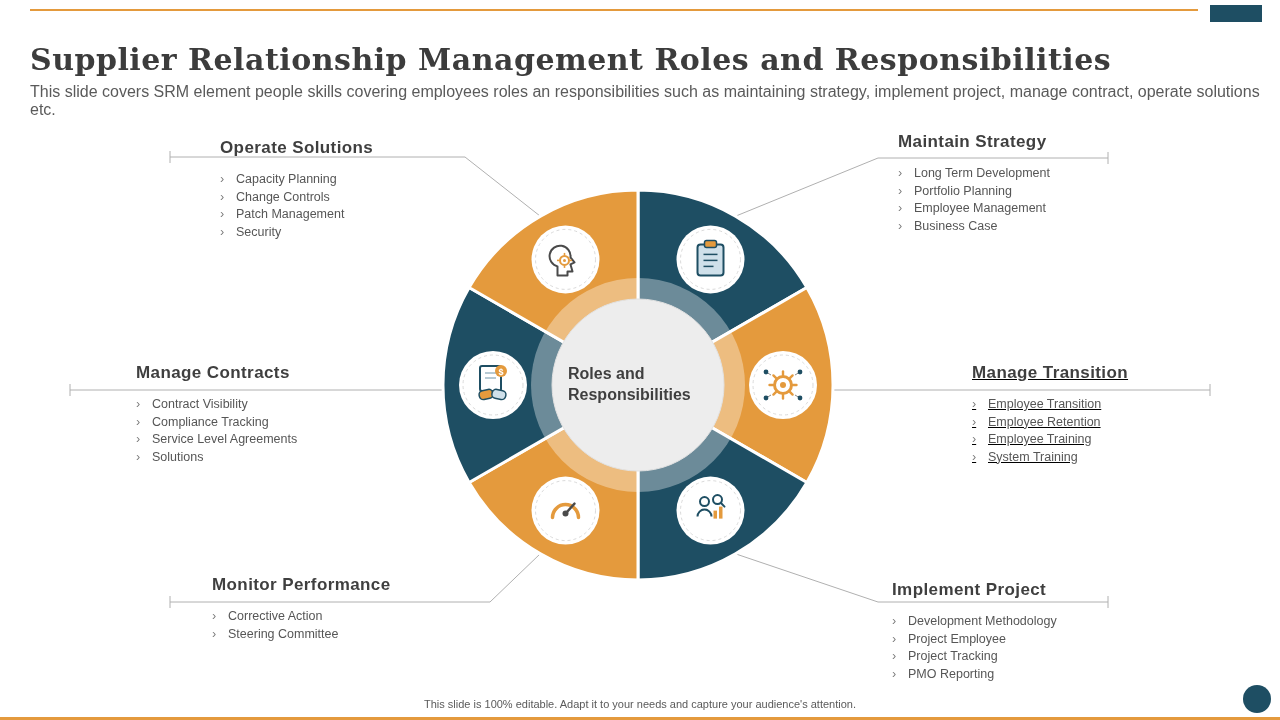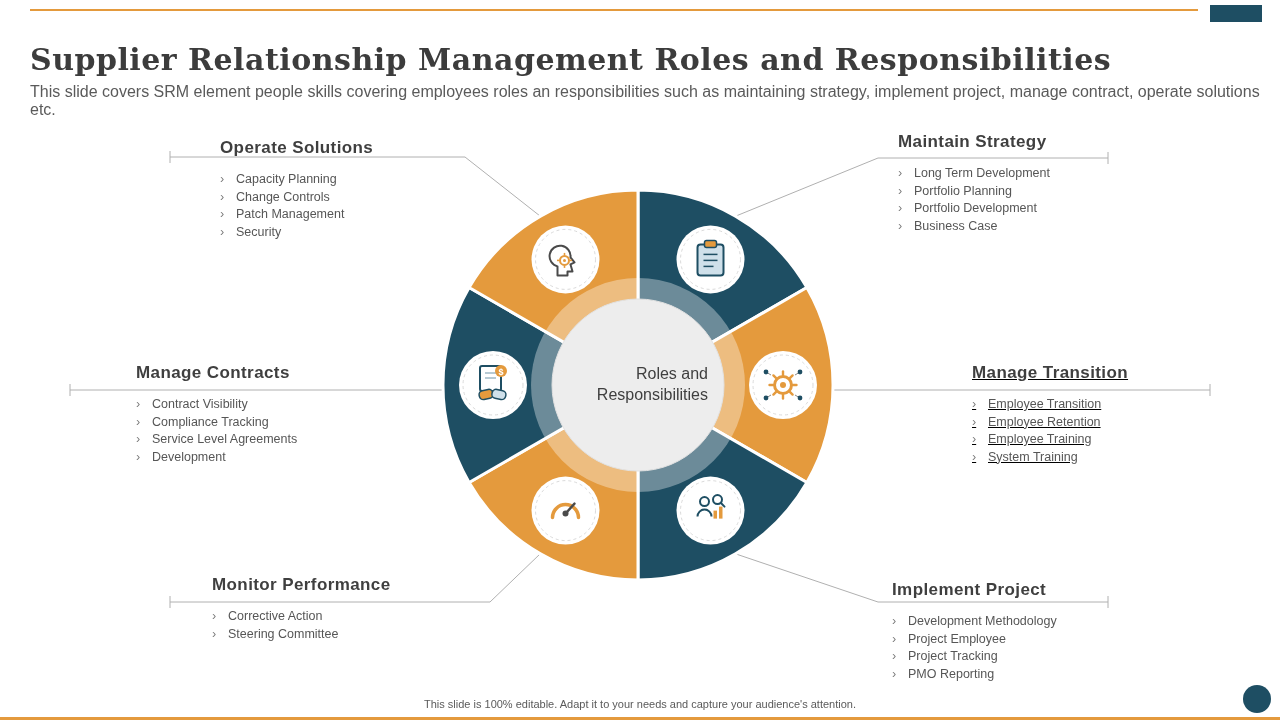--- a/index.html
+++ b/index.html
@@ -12,22 +12,22 @@
   .corner-dot { position:absolute; left:1243px; top:685px; width:28px; height:28px; border-radius:50%; background:#1E4E63; }
 
   .title { position:absolute; left:30px; top:30px; font-family:"DejaVu Serif", serif; font-weight:bold;
            font-size:30px; color:#3C3C3C; white-space:nowrap; letter-spacing:0.5px; z-index:3;margin-top:12px; }
   .subtitle { position:absolute; left:30px; top:83px; font-size:16px; color:#5A5A5A; z-index:3; }
   .footer { position:absolute; left:0; top:698px; width:1280px; text-align:center; font-size:11px; color:#5A5A5A; z-index:3; }
 
   #connector-lines { position:absolute; left:0; top:0; z-index:1; pointer-events:none; }
   #pie { position:absolute; left:433px; top:180px; z-index:2; }
 
-  .center-label { position:absolute; left:568px; top:363px; width:140px; text-align:right;
-                  font-size:16px; font-weight:normal; color:#3F3F3F; line-height:21px; z-index:3; }
+  .center-label { position:absolute; left:568px; top:363px; width:140px; text-align:left;
+                  font-size:16px; font-weight:bold; color:#3F3F3F; line-height:21px; z-index:3; }
 
   .section { position:absolute; z-index:3; }
   .section h2 { font-size:17px; font-weight:bold; color:#3F3F3F; letter-spacing:0.4px; white-space:nowrap; }
   .items { list-style:none; margin-top:13px; }
   .items li { display:flex; font-size:12.5px; color:#565656; line-height:17.5px; white-space:nowrap; }
   .items .bullet { width:16px; flex:none; color:#7A7A7A; }
 
   .sec-operate    { left:220px; top:130px;margin-top:8px; }
   .sec-maintain   { left:898px; top:132px; }
   .sec-contracts  { left:136px; top:363px; }
@@ -199,21 +199,21 @@
     <li>
         <span class="bullet">›</span>
         <span>Long Term Development</span>
       </li>
     <li>
         <span class="bullet">›</span>
         <span>Portfolio Planning</span>
       </li>
     <li>
         <span class="bullet">›</span>
-        <span>Portfolio Development</span>
+        <span>Employee Management</span>
       </li>
     <li>
         <span class="bullet">›</span>
         <span>Business Case</span>
       </li>
   </ul>
 </div>
 
 <div class="section sec-contracts">
   <h2>Manage Contracts</h2>
@@ -225,21 +225,21 @@
     <li>
         <span class="bullet">›</span>
         <span>Compliance Tracking</span>
       </li>
     <li>
         <span class="bullet">›</span>
         <span>Service Level Agreements</span>
       </li>
     <li>
         <span class="bullet">›</span>
-        <span>Development</span>
+        <span>Solutions</span>
       </li>
   </ul>
 </div>
 
 <div class="section sec-transition">
   <h2>Manage Transition</h2>
   <ul class="items">
     <li>
         <span class="bullet">›</span>
         <span>Employee Transition</span>

